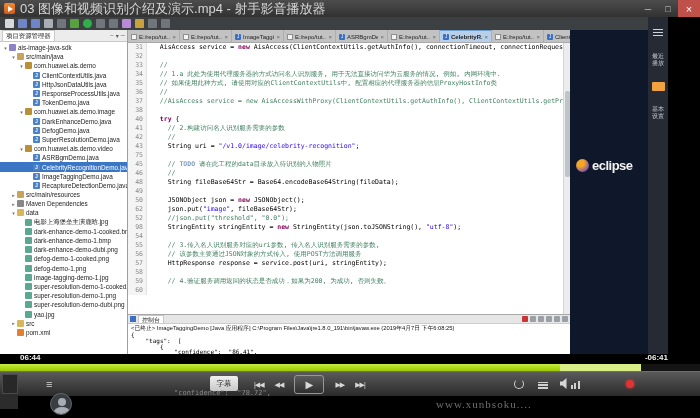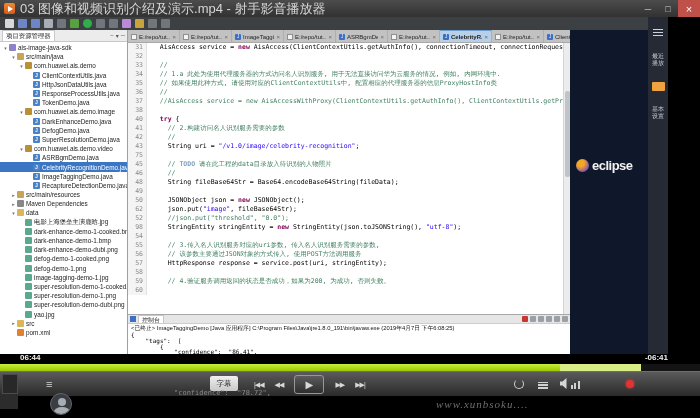--- a/index.html
+++ b/index.html
@@ -125,21 +125,21 @@
     display:flex;align-items:center;justify-content:center;font-size:10px;letter-spacing:0;}
   #rotate-btn{position:absolute;left:514px;top:7px;width:10px;height:10px;border:1.5px solid #d0d0d0;border-radius:50%;border-top-color:transparent;}
   #queue-btn{position:absolute;left:538px;top:8px;width:10px;}
   #queue-btn i{display:block;height:1.3px;background:#d0d0d0;margin:1.6px 0;}
   #volume{position:absolute;left:560px;top:6px;display:flex;align-items:flex-end;gap:1.5px;}
   #volume svg{display:block;}
   .vbar{width:2px;background:#d0d0d0;}
   #record-dot{position:absolute;left:626px;top:8px;width:8px;height:8px;border-radius:50%;background:#e03434;box-shadow:0 0 3px #e03434;}
 
   
-  #bottombar{position:absolute;left:0;top:396px;width:640px;height:22px;background:#000;font-style:italic;}
+  #bottombar{position:absolute;left:0;top:396px;width:640px;height:22px;background:#000;}
   .corner2{position:absolute;left:0;top:0;width:18px;height:13px;background:#2c2c2c;}
   .avatar{position:absolute;left:50px;top:-3px;width:22px;height:22px;border-radius:50%;background:#3a3d42;border:1px solid #63666c;overflow:hidden;z-index:12;}
   .avatar .head{position:absolute;left:7px;top:4px;width:8px;height:8px;border-radius:50%;background:#a7adb5;}
   .avatar .bod{position:absolute;left:3px;top:13px;width:16px;height:10px;border-radius:50% 50% 0 0;background:#a7adb5;}
   #watermark{position:absolute;left:436px;top:2px;font-family:"Liberation Serif",serif;font-size:11px;color:#6e6e6e;letter-spacing:1px;}
   #overlay-json{position:absolute;left:174px;top:389px;z-index:12;font-family:"DejaVu Sans Mono",monospace;font-size:7px;color:#8a8a8a;white-space:pre;}
 </style>
 </head>
 <body>
 

